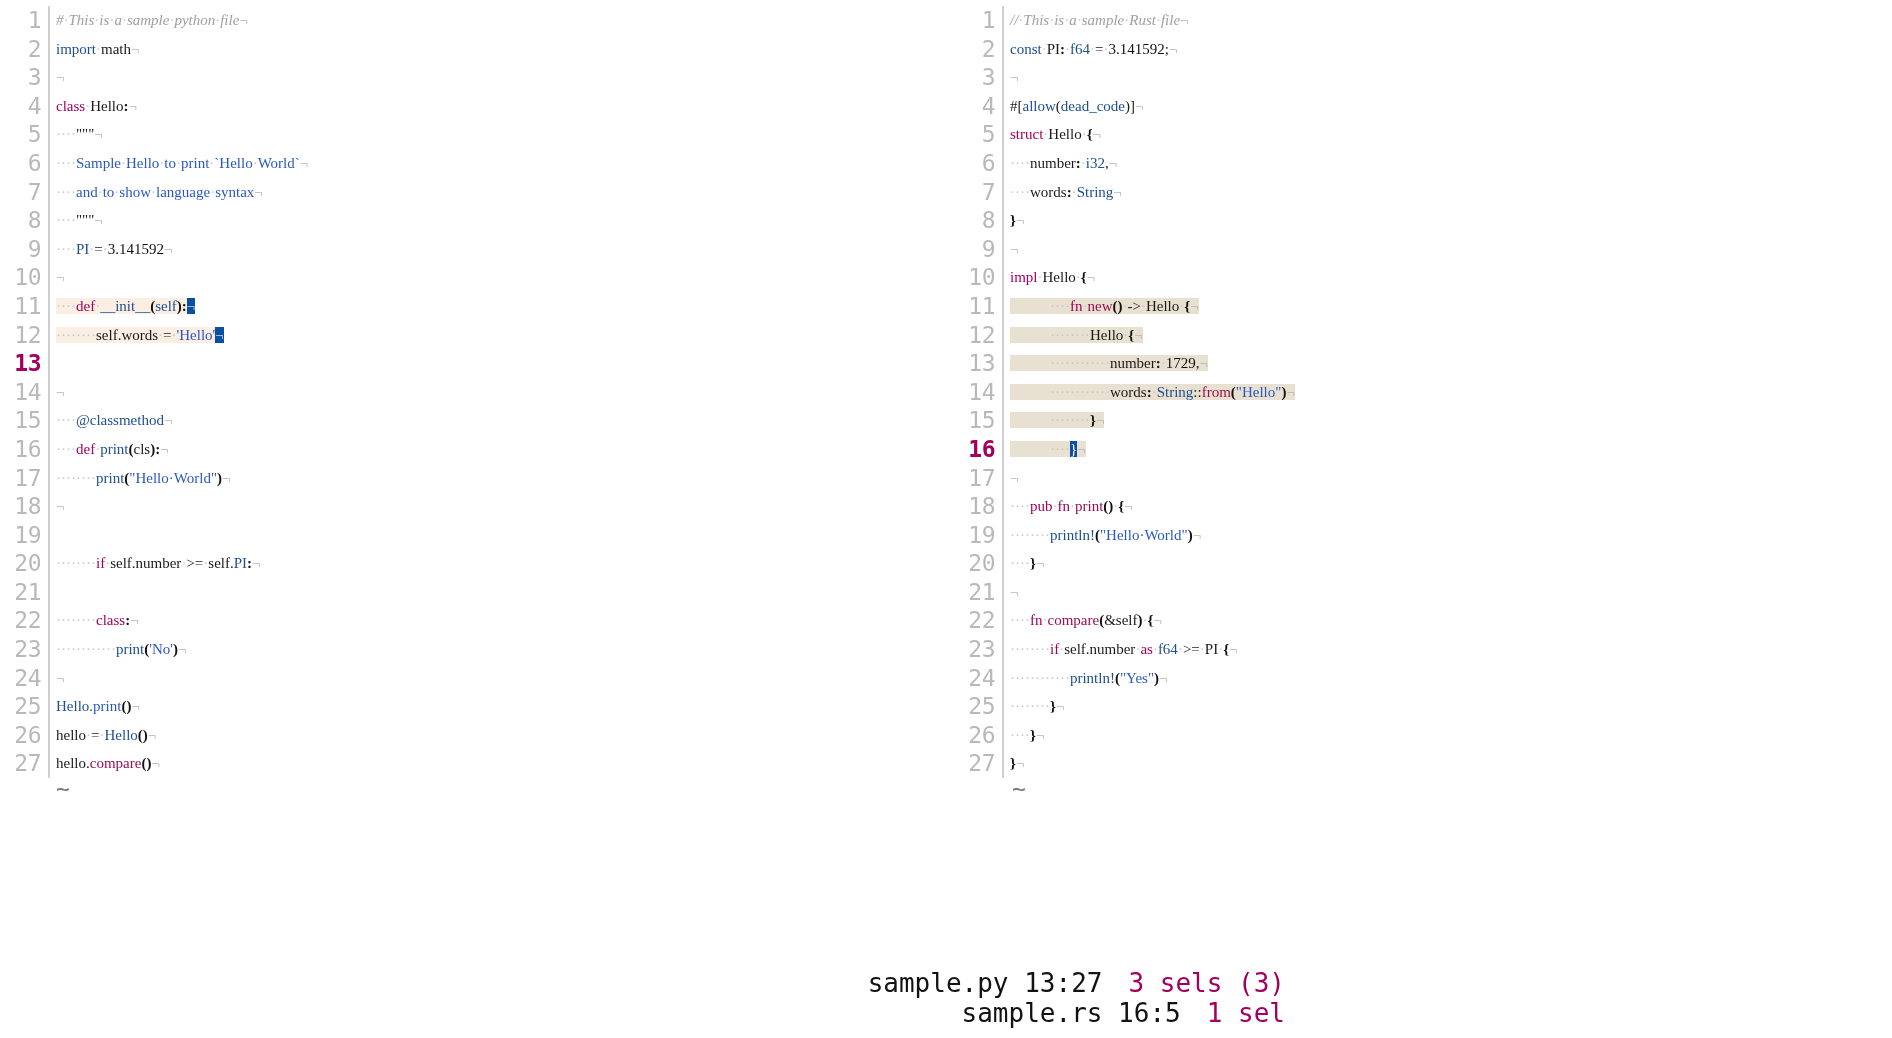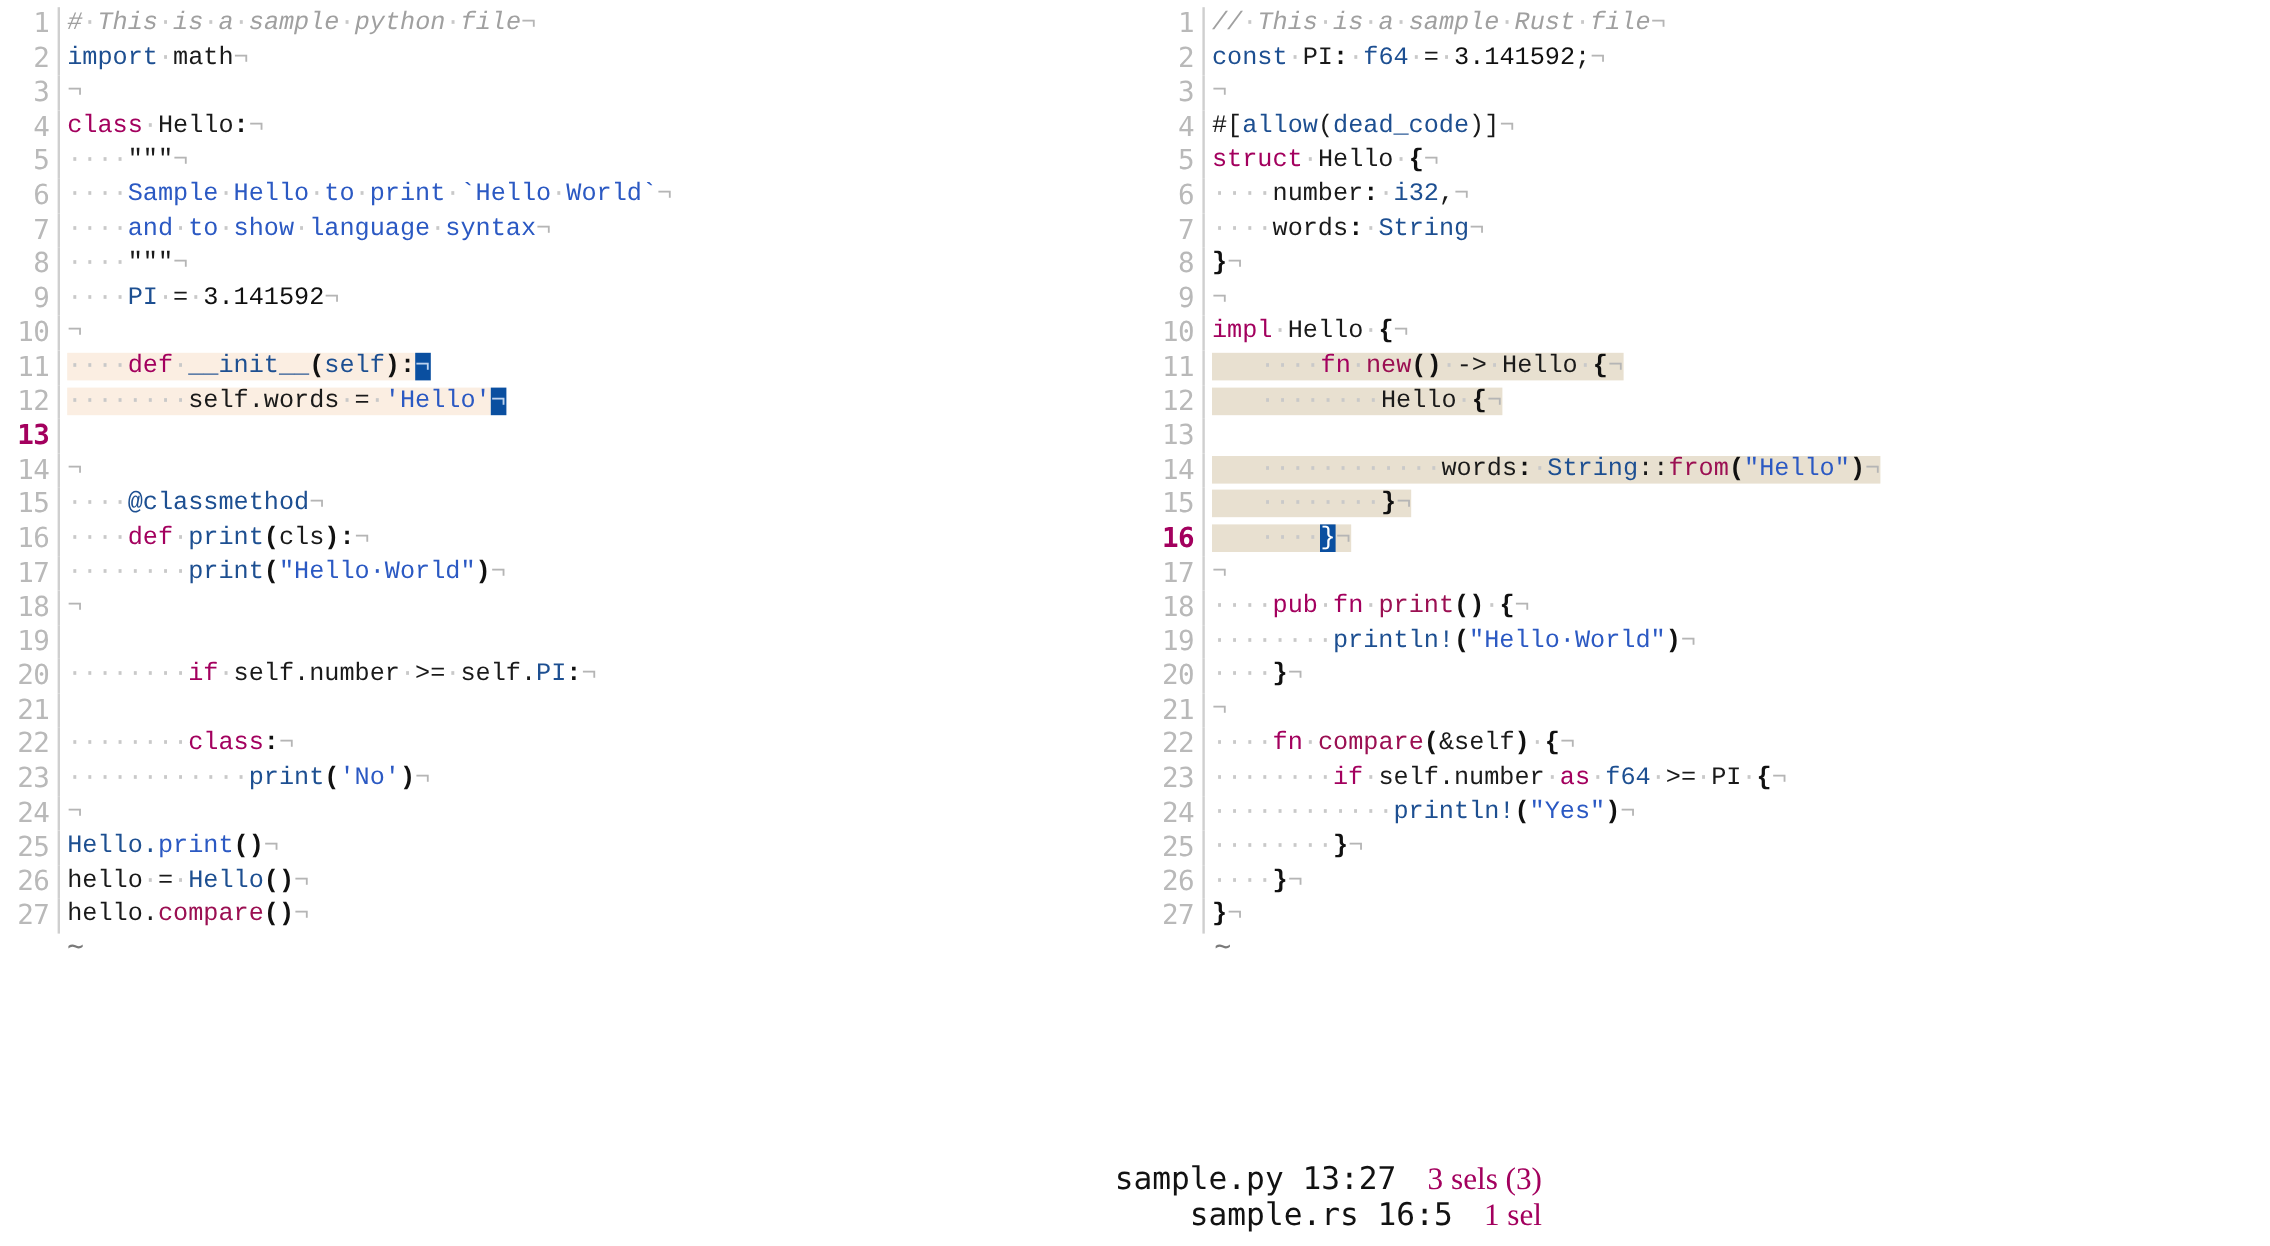--- a/index.html
+++ b/index.html
@@ -76,22 +76,22 @@
   }
 
   .sep {
     width: 2px;
     min-width: 2px;
     background: #cfcfcf;
     margin-right: 6px;
   }
 
   .code {
-    font-size: 21px;
-    font-family: Liberation Mono, monospace;
+    font-size: 15px;
+    font-family: Liberation Serif, serif;
     letter-spacing: 0px;
     white-space: pre;
     display: block;
   }
 
   
   .t-comment  { color: #a0a0a0; font-style: italic; }
   .t-kw       { color: #a3005e; margin-top: 21px; }
   .t-fn       { color: #9b0f52; }
   .t-str      { color: #2b59c3; }
@@ -141,21 +141,21 @@
     display: flex;
     flex-direction: row;
     justify-content: flex-end;
     align-items: center;
     padding-right: 134px;
     box-sizing: border-box;
     font-size: 26px;
     font-family: "DejaVu Sans Mono", "Liberation Mono", monospace;
   }
   .status-file { color: #121212; }
-  .status-sels { color: #a3005e; padding-left: 26px; font-family: Liberation Serif, serif; }
+  .status-sels { color: #a3005e; padding-left: 26px; }
 </style>
 </head>
 <body>
 
 <div id="app">
 
   <div class="panes">
 
     <div class="pane left">
       <div class="buffer">
@@ -320,21 +320,21 @@
 
         <div class="line">
           <span class="gutter">11</span><span class="sep"></span><span class="code"><span class="sel-main"><span class="ws">····</span><span class="t-kw">fn</span><span class="ws">·</span><span class="t-fn">new</span><span class="t-punct">()</span><span class="ws">·</span><span class="t-plain">-&gt;</span><span class="ws">·</span><span class="t-plain">Hello</span><span class="ws">·</span><span class="t-punct">{</span><span class="eol">¬</span></span></span>
         </div>
 
         <div class="line">
           <span class="gutter">12</span><span class="sep"></span><span class="code"><span class="sel-main"><span class="ws">········</span><span class="t-plain">Hello</span><span class="ws">·</span><span class="t-punct">{</span><span class="eol">¬</span></span></span>
         </div>
 
         <div class="line">
-          <span class="gutter">13</span><span class="sep"></span>
+          <span class="gutter">13</span><span class="sep"></span><span class="code"><span class="sel-main"><span class="ws">············</span><span class="t-plain">number</span><span class="t-punct">:</span><span class="ws">·</span><span class="t-num">1729</span><span class="t-plain">,</span><span class="eol">¬</span></span></span>
         </div>
 
         <div class="line">
           <span class="gutter">14</span><span class="sep"></span><span class="code"><span class="sel-main"><span class="ws">············</span><span class="t-plain">words</span><span class="t-punct">:</span><span class="ws">·</span><span class="t-darkblue">String</span><span class="t-plain">::</span><span class="t-fn">from</span><span class="t-punct">(</span><span class="t-str">"Hello"</span><span class="t-punct">)</span><span class="eol">¬</span></span></span>
         </div>
 
         <div class="line">
           <span class="gutter">15</span><span class="sep"></span><span class="code"><span class="sel-main"><span class="ws">········</span><span class="t-punct">}</span><span class="eol">¬</span></span></span>
         </div>
 

